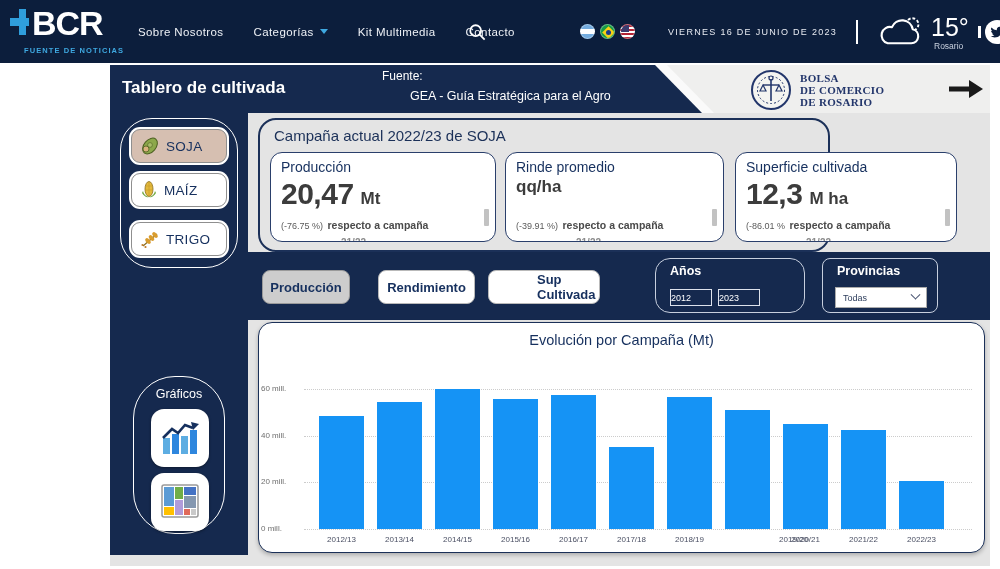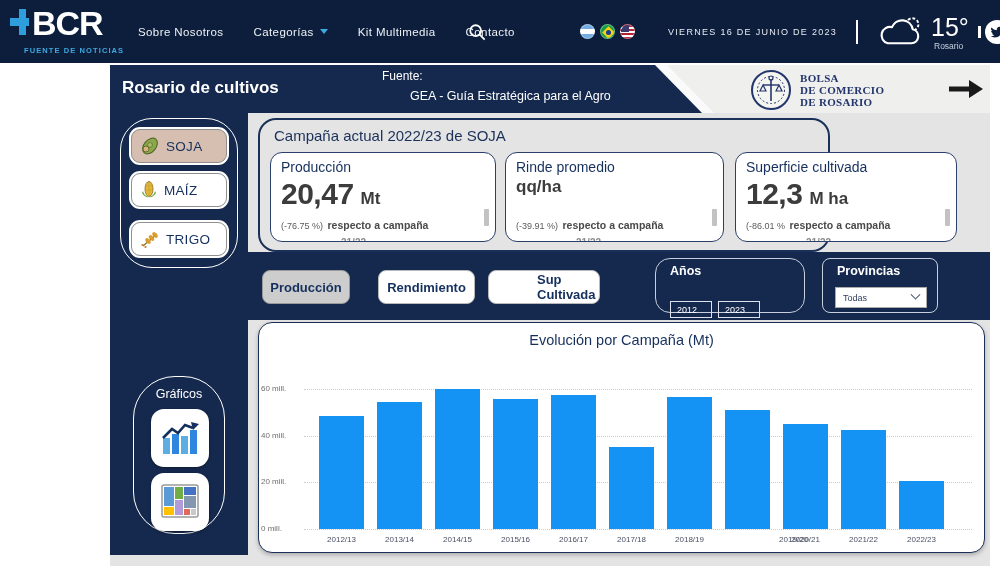--- a/index.html
+++ b/index.html
@@ -75,21 +75,21 @@
   .kpi-delta .pct { color:#5A5A5A; font-size:9px; }
   .kpi-delta .txt { color:#4A4A4A; font-size:10.5px; font-weight:600; }
   .kpi-tail { position:absolute; left:70px; top:84px; color:#8A8A8A; font-size:10px; font-weight:600; }
   .kpi-scroll { position:absolute; right:6px; top:56px; width:5px; height:17px; background:#C2C2C2; border-radius:1px; cursor:pointer; }
 
   .band { position:absolute; left:0; top:139px; width:742px; height:68px; background:#15294E; }
   .tab-btn { position:absolute; top:18px; height:34px; background:#ffffff; border:1px solid #B9B9B9; border-radius:8px; color:#16305E; font-weight:bold; font-size:13px; display:flex; align-items:center; justify-content:center; cursor:pointer; }
   .tab-btn.selected { background:#CDCDCD; border-color:#9A9A9A; }
   .years-box { position:absolute; left:407px; top:6px; width:150px; height:55px; border:1.5px solid #C7CFDE; border-radius:15px; }
   .group-label { position:absolute; left:14px; top:5px; color:#ffffff; font-size:12.5px; font-weight:bold; }
-  .year-input { position:absolute; top:42px; width:42px; height:17px; border:1px solid #DDE2EC; background:transparent; color:#ffffff; font-size:9px; display:flex; align-items:center; padding-left:6px; cursor:text; }
+  .year-input { position:absolute; top:30px; width:42px; height:17px; border:1px solid #DDE2EC; background:transparent; color:#ffffff; font-size:9px; display:flex; align-items:center; cursor:text; }
   .prov-box { position:absolute; left:574px; top:6px; width:116px; height:55px; border:1.5px solid #C7CFDE; border-radius:8px; }
   .prov-select { position:absolute; left:12px; top:28px; width:92px; height:21px; background:#ffffff; border:1px solid #ABABAB; display:flex; align-items:center; justify-content:space-between; padding:0 7px; cursor:pointer; }
   .prov-value { color:#30405E; font-size:9px; }
   .sel-caret { width:7px; height:7px; border-right:1.5px solid #44506E; border-bottom:1.5px solid #44506E; transform:rotate(45deg) translate(-2px,-2px); }
 
   
   .chart-card { position:absolute; left:10px; top:209px; width:727px; height:231px; background:#ffffff; border:1px solid #1B3058; border-radius:14px; box-shadow:0 2px 4px rgba(0,0,0,.25); }
   .chart-title { position:absolute; left:0; right:0; top:9px; text-align:center; color:#16305E; font-size:14.5px; }
   .chart-plot { position:absolute; left:45px; top:66px; width:668px; height:140px; }
   .gridline { position:absolute; left:0; width:100%; height:0; border-top:1px dotted #CCCCCC; }
@@ -159,21 +159,21 @@
         </svg>
     </div>
   </div>
 
   <div id="dash">
 
     <div class="hdr">
       <div class="hdr-light"></div>
       <div class="hdr-stripe"></div>
       <div class="hdr-navy">
-        <div class="dash-title">Rosario de cultivos</div>
+        <div class="dash-title">Tablero de cultivada</div>
         <div class="source-label">Fuente:</div>
         <div class="source-value">GEA -  Guía Estratégica para el Agro</div>
       </div>
       <div class="org">
         <svg width="42" height="42" viewBox="0 0 42 42">
           <circle cx="21" cy="21" r="19" fill="#F4F4F1" stroke="#23366B" stroke-width="2"></circle>
           <circle cx="21" cy="21" r="13.5" fill="none" stroke="#23366B" stroke-width="1" stroke-dasharray="2 2"></circle>
           <line x1="21" y1="10" x2="21" y2="32" stroke="#23366B" stroke-width="1.6"></line>
           <line x1="13" y1="16" x2="29" y2="16" stroke="#23366B" stroke-width="1.4"></line>
           <path d="M13 16 l-3 6 h6 z" fill="none" stroke="#23366B" stroke-width="1.2"></path>

